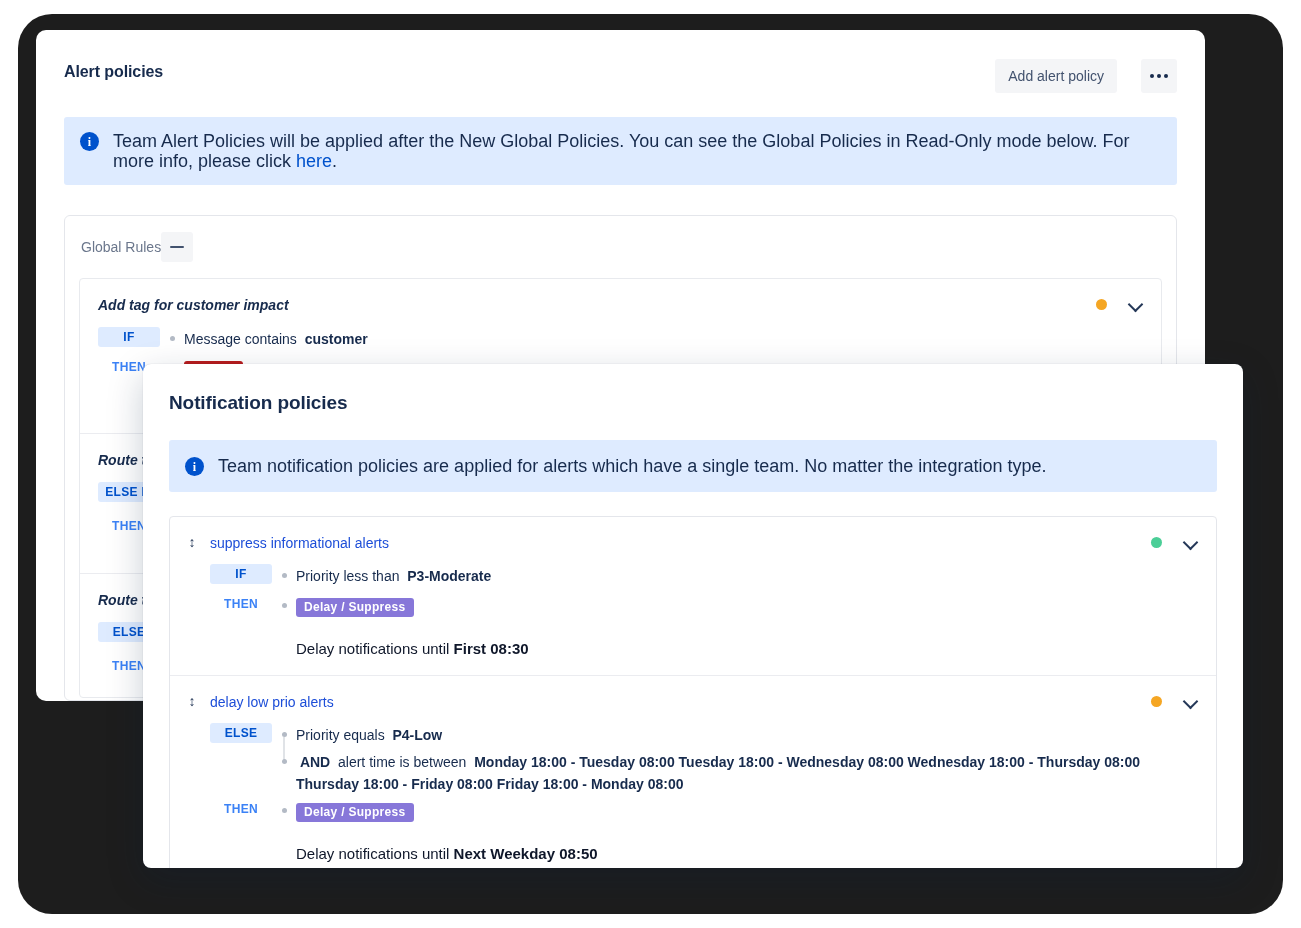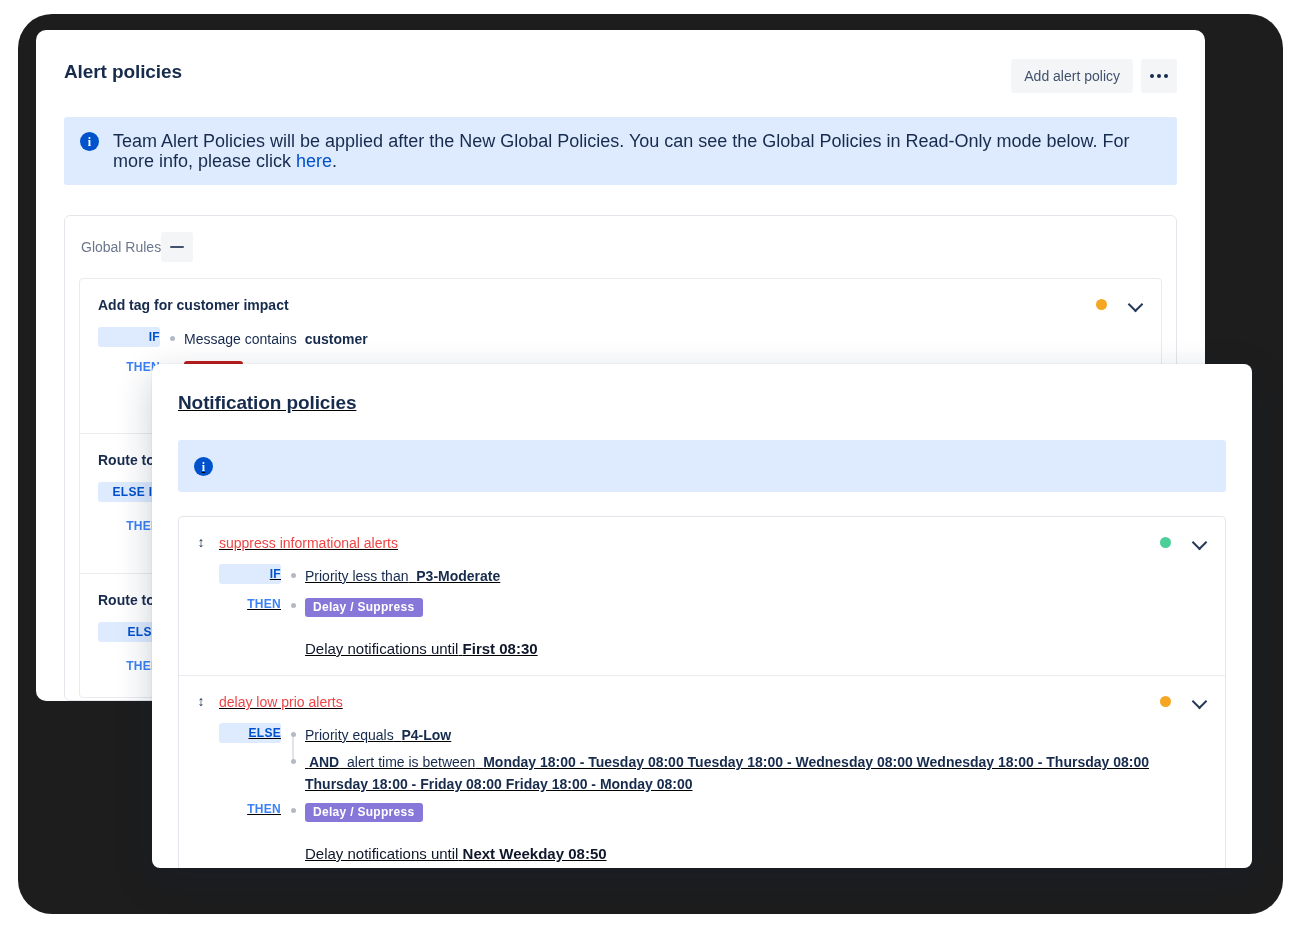--- a/index.html
+++ b/index.html
@@ -37,28 +37,28 @@
   }
 
   .panel-head {
     display: flex;
     align-items: flex-start;
     justify-content: space-between;
     padding: 29px 28px 0 28px;
   }
 
   .panel-title {
-    font-size: 19px;
+    font-size: 16px;
     font-weight: 600;
     color: #172b4d;
     letter-spacing: -0.1px;
     line-height: 26px;
   }
 
-  .head-actions { display: flex; align-items: center; gap: 8px; }
+  .head-actions { display: flex; align-items: center; gap: 24px; }
 
   .btn-soft {
     background: #f4f5f7;
     color: #42526e;
     border: none;
     border-radius: 3px;
     font-family: inherit;
     font-size: 14px;
     font-weight: 500;
     padding: 9px 13px;
@@ -165,28 +165,29 @@
   }
 
   .rule-row { padding: 18px 18px 16px 18px; position: relative; }
   .rule-row + .rule-row { border-top: 1px solid #ebecf0; }
 
   .rule-name {
     font-size: 14px;
     font-weight: 600;
     color: #172b4d;
     margin-bottom: 14px;
+    font-style: italic;
   }
 
   .rule-line { display: flex; align-items: flex-start; margin-bottom: 7px; }
 
   .kw {
     flex: 0 0 auto;
     width: 62px;
-    text-align: right;
+    text-align: center;
     font-size: 12px;
     font-weight: 700;
     letter-spacing: 0.3px;
     padding: 3px 0;
     border-radius: 3px;
   }
   .kw.cond { background: #deebff; color: #0052cc; }
   .kw.then { background: transparent; color: #3b82f6; }
 
   .bullet-col {
@@ -269,46 +270,45 @@
     color: #253858;
     font-size: 14px;
     line-height: 16px;
     text-align: center;
     cursor: grab;
   }
 
   
   .modal {
     position: absolute;
-    left: 152px;
+    left: 143px;
     top: 364px;
     width: 1100px;
     height: 504px;
     background: #ffffff;
     border-radius: 8px;
     box-shadow: 0 12px 36px rgba(9,30,66,0.22), 0 0 1px rgba(9,30,66,0.28);
     overflow: hidden;
-    text-decoration: underline;
   }
 
   .modal .panel-head { padding: 26px 26px 0 26px; }
   .modal .panel-title { font-size: 19px; }
 
   .policy-card {
     margin: 24px 26px 0 26px;
     border: 1px solid #e4e6eb;
     border-radius: 4px;
     overflow: hidden;
   }
   .policy-row { position: relative; padding: 18px 18px 16px 40px; }
   .policy-row + .policy-row { border-top: 1px solid #ebecf0; }
 
   .policy-name {
     font-size: 14px;
-    color: #ef4444;
+    color: #1d4ed8;
     margin-bottom: 13px;
   }
 
   .sub-text {
     font-size: 15px;
     color: #0f172a;
     line-height: 20px;
     margin-top: 22px;
   }
   .sub-text b { font-weight: 700; }
@@ -403,20 +403,21 @@
 </div>
 
 <div class="modal">
 
   <div class="panel-head">
     <div class="panel-title">Notification policies</div>
   </div>
 
   <div class="info-banner modal-banner">
     <div class="info-icon">i</div>
+    <div class="info-text">Team notification policies are applied for alerts which have a single team. No matter the integration type.</div>
   </div>
 
   <div class="policy-card">
 
     <div class="policy-row">
       <div class="drag-handle">↕</div>
       <div class="policy-name">suppress informational alerts</div>
 
       <div class="rule-line">
         <div class="kw cond">IF</div>

